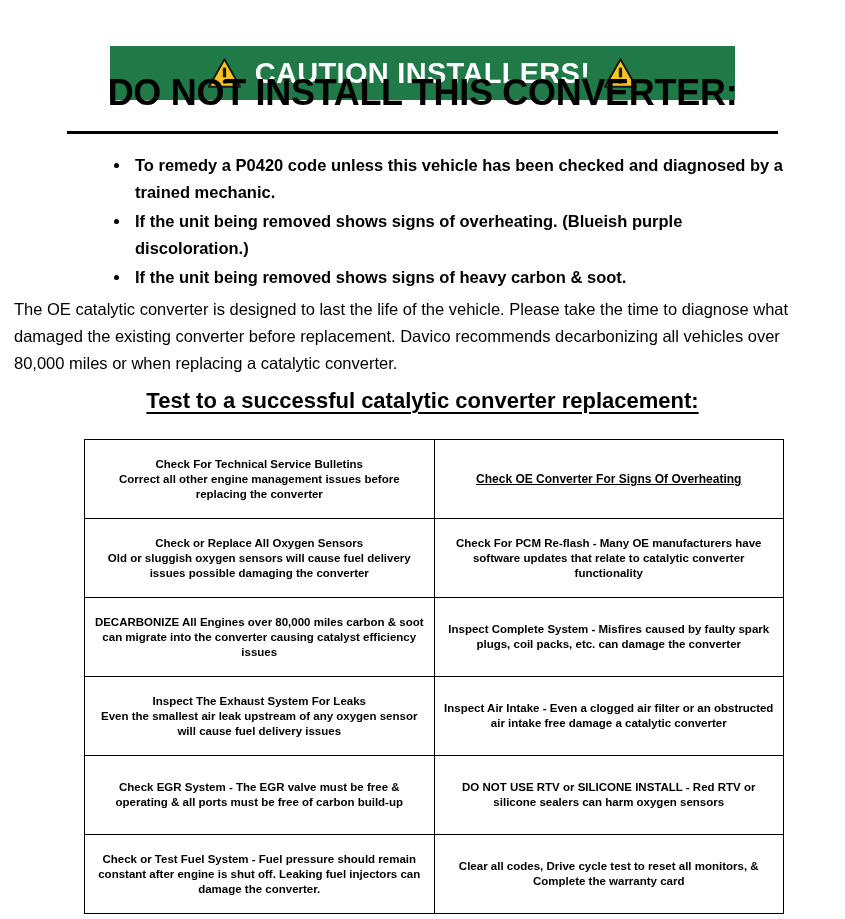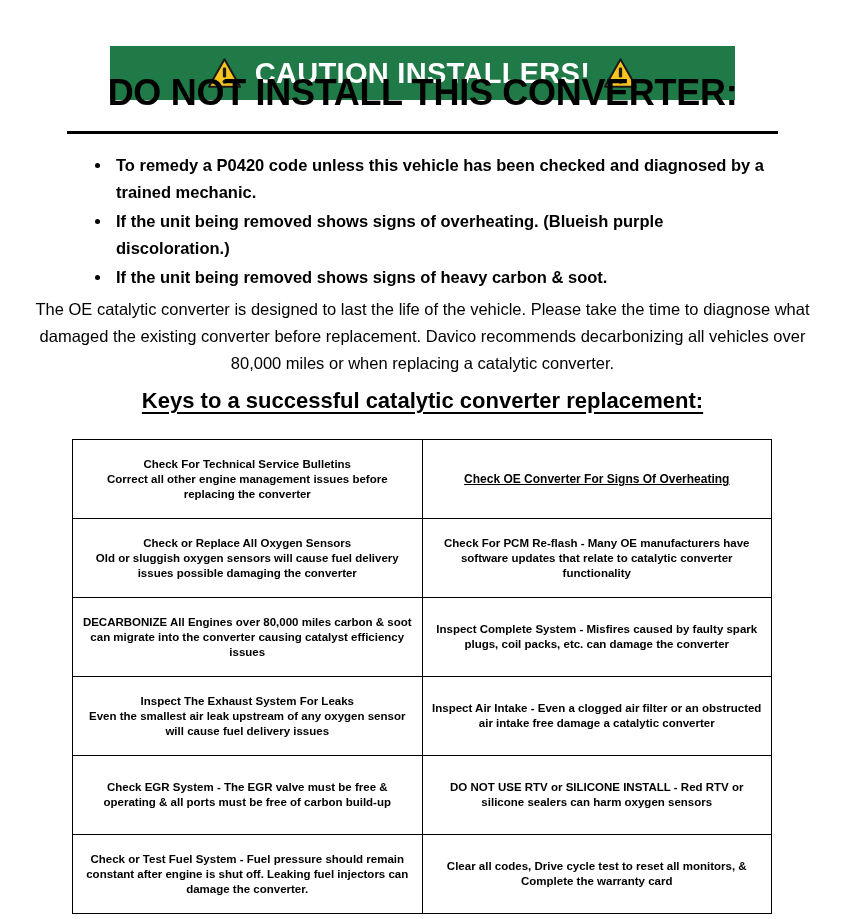--- a/index.html
+++ b/index.html
@@ -66,42 +66,42 @@
     left: 67px;
     top: 131px;
     width: 711px;
     height: 3px;
     background: #000000;
   }
 
   
   .bullets {
     position: absolute;
-    left: 90px;
+    left: 109px;
     top: 152px;
     width: 660px;
     margin: 0;
     padding: 0 0 0 22px;
     list-style: disc;
   }
   .bullets li {
     font-size: 16.5px;
     font-weight: bold;
     line-height: 27px;
     margin-bottom: 2px;
     padding-left: 4px;
   }
 
   
   .para {
     position: absolute;
     left: 14px;
     top: 296px;
     width: 817px;
-    text-align: center;
+    text-align: left;
     font-size: 16.5px;
     line-height: 27px;
     font-weight: normal;
   }
 
   
   .keys-title {
     position: absolute;
     left: 0;
     top: 388px;
@@ -109,21 +109,21 @@
     text-align: center;
     font-size: 22px;
     font-weight: bold;
     text-decoration: underline;
     text-underline-offset: 4px;
   }
 
   
   table.keys {
     position: absolute;
-    left: 72px;
+    left: 84px;
     top: 439px;
     width: 700px;
     border-collapse: collapse;
     table-layout: fixed;
   }
   table.keys td {
     border: 1.5px solid #000000;
     text-align: center;
     vertical-align: middle;
     font-size: 11.5px;
@@ -165,21 +165,21 @@
   <div class="rule"></div>
 
   <ul class="bullets">
     <li>To remedy a P0420 code unless this vehicle has been checked and diagnosed by a trained mechanic.</li>
     <li>If the unit being removed shows signs of overheating. (Blueish purple discoloration.)</li>
     <li>If the unit being removed shows signs of heavy carbon &amp; soot.</li>
   </ul>
 
   <div class="para">The OE catalytic converter is designed to last the life of the vehicle. Please take the time to diagnose what damaged the existing converter before replacement. Davico recommends decarbonizing all vehicles over 80,000 miles or when replacing a catalytic converter.</div>
 
-  <div class="keys-title">Keys to a successful catalytic converter replacement:</div>
+  <div class="keys-title">Test to a successful catalytic converter replacement:</div>
 
   <table class="keys">
     <tbody>
       <tr>
         <td>Check For Technical Service Bulletins<br>Correct all other engine management issues before replacing the converter</td>
         <td class="big">Check OE Converter For Signs Of Overheating</td>
       </tr>
       <tr>
         <td>Check or Replace All Oxygen Sensors<br>Old or sluggish oxygen sensors will cause fuel delivery issues possible damaging the converter</td>
         <td>Check For PCM Re-flash - Many OE manufacturers have software updates that relate to catalytic converter functionality</td>

